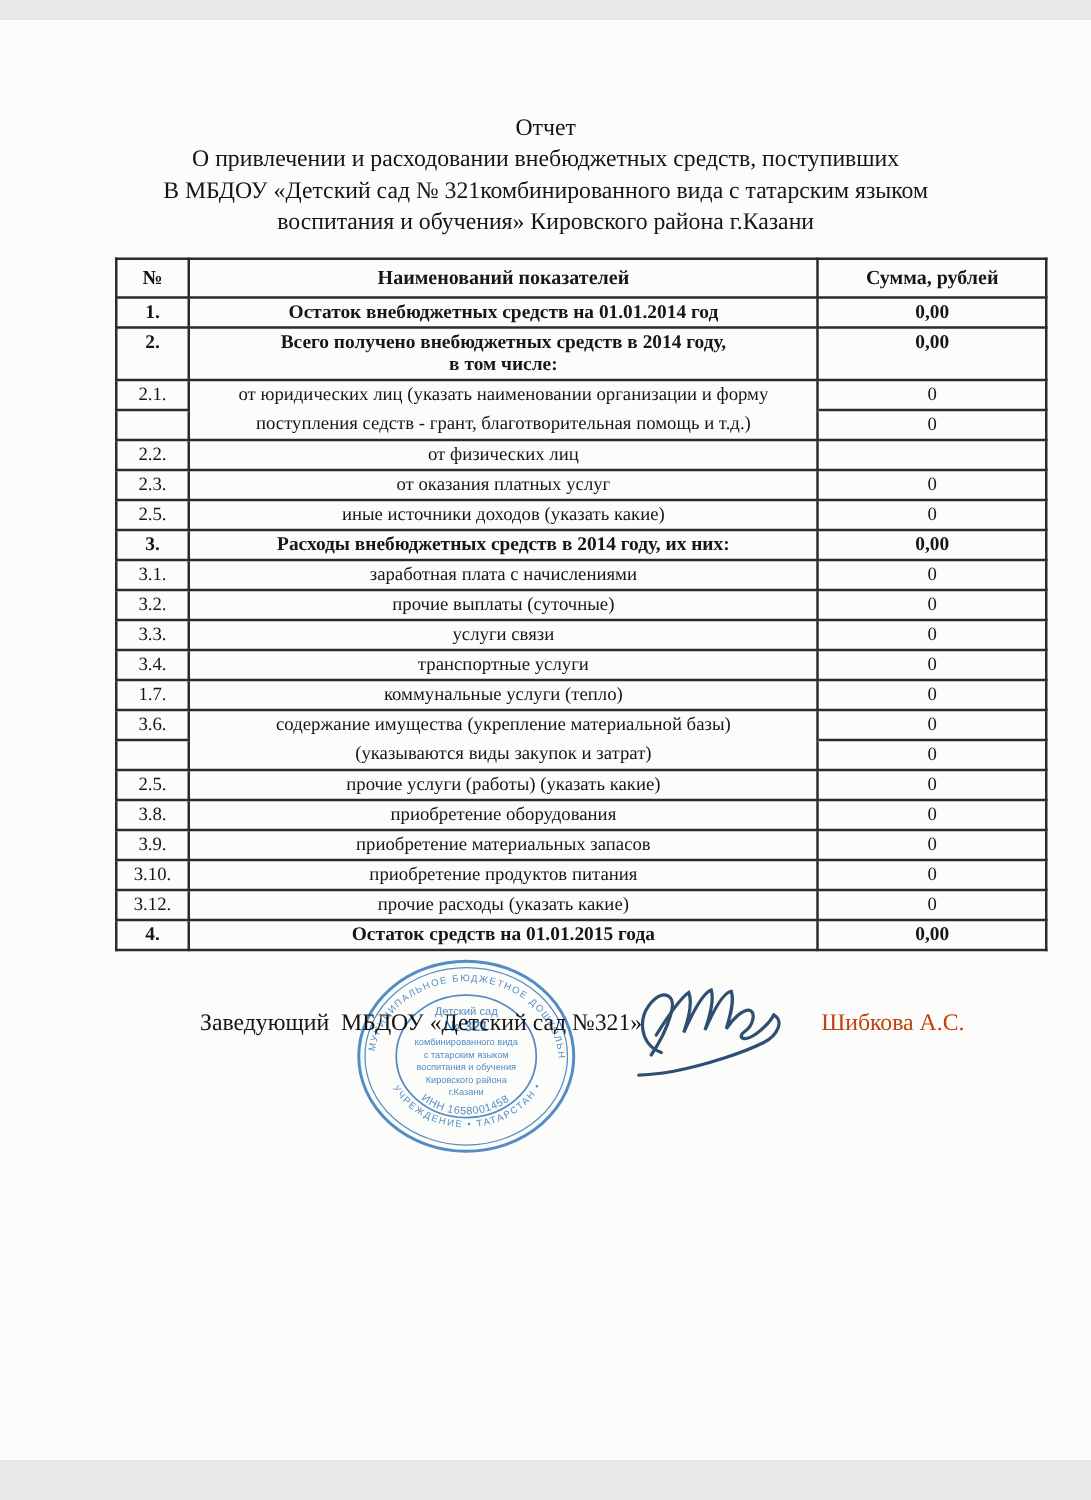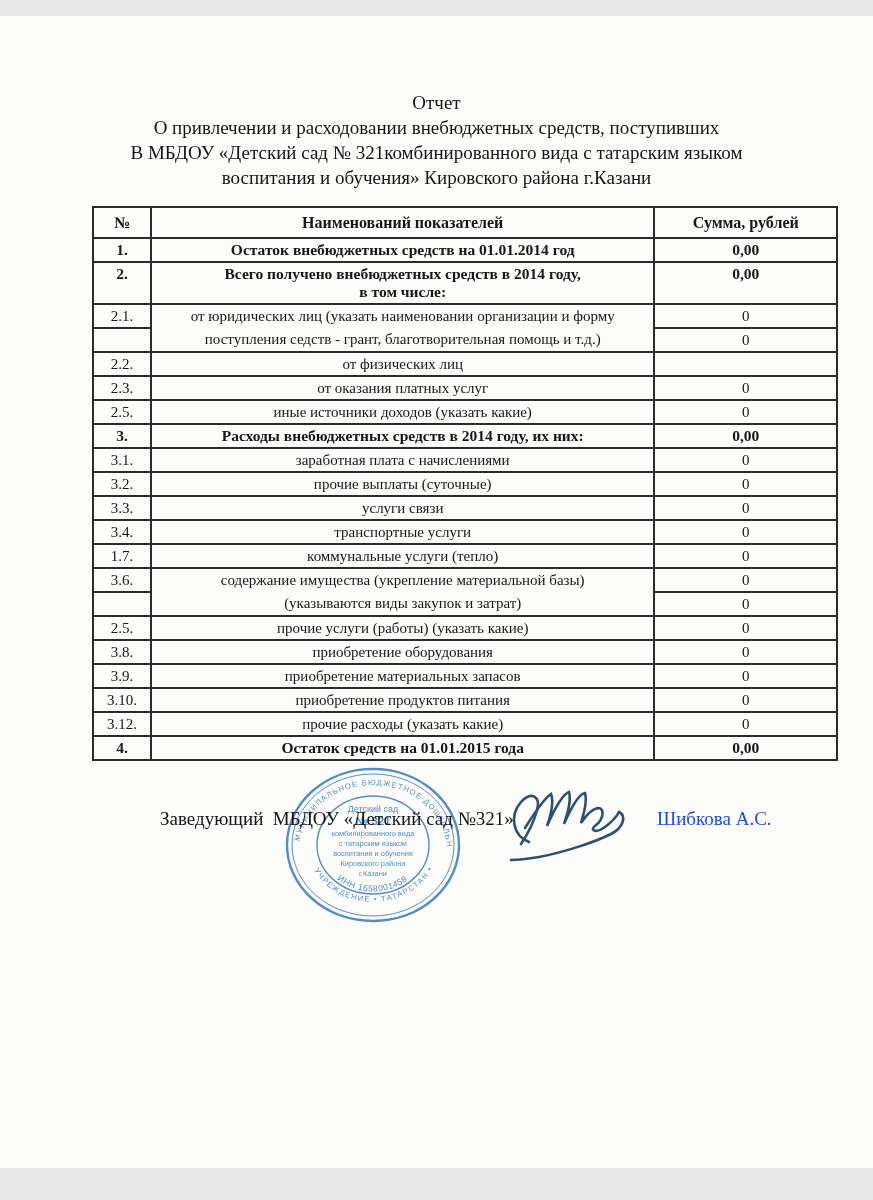--- a/index.html
+++ b/index.html
@@ -59,21 +59,21 @@
     position:absolute;top:782px;left:0;width:100%;height:180px;
     font-size:19px;
   }
   .footer-left{
     position:absolute;left:160px;top:10px;
     white-space:pre;
     color:#151515;
   }
   .footer-right{
     position:absolute;left:657px;top:10px;
-    color:#1d4ed8;
+    color:#c2410c;
   }
   .signature-svg{
     position:absolute;left:495px;top:-34px;
     width:165px;height:110px;
   }
   .stamp-svg{
     position:absolute;left:283px;top:-32px;
     width:180px;height:160px;
     mix-blend-mode:multiply;
     opacity:.88;

